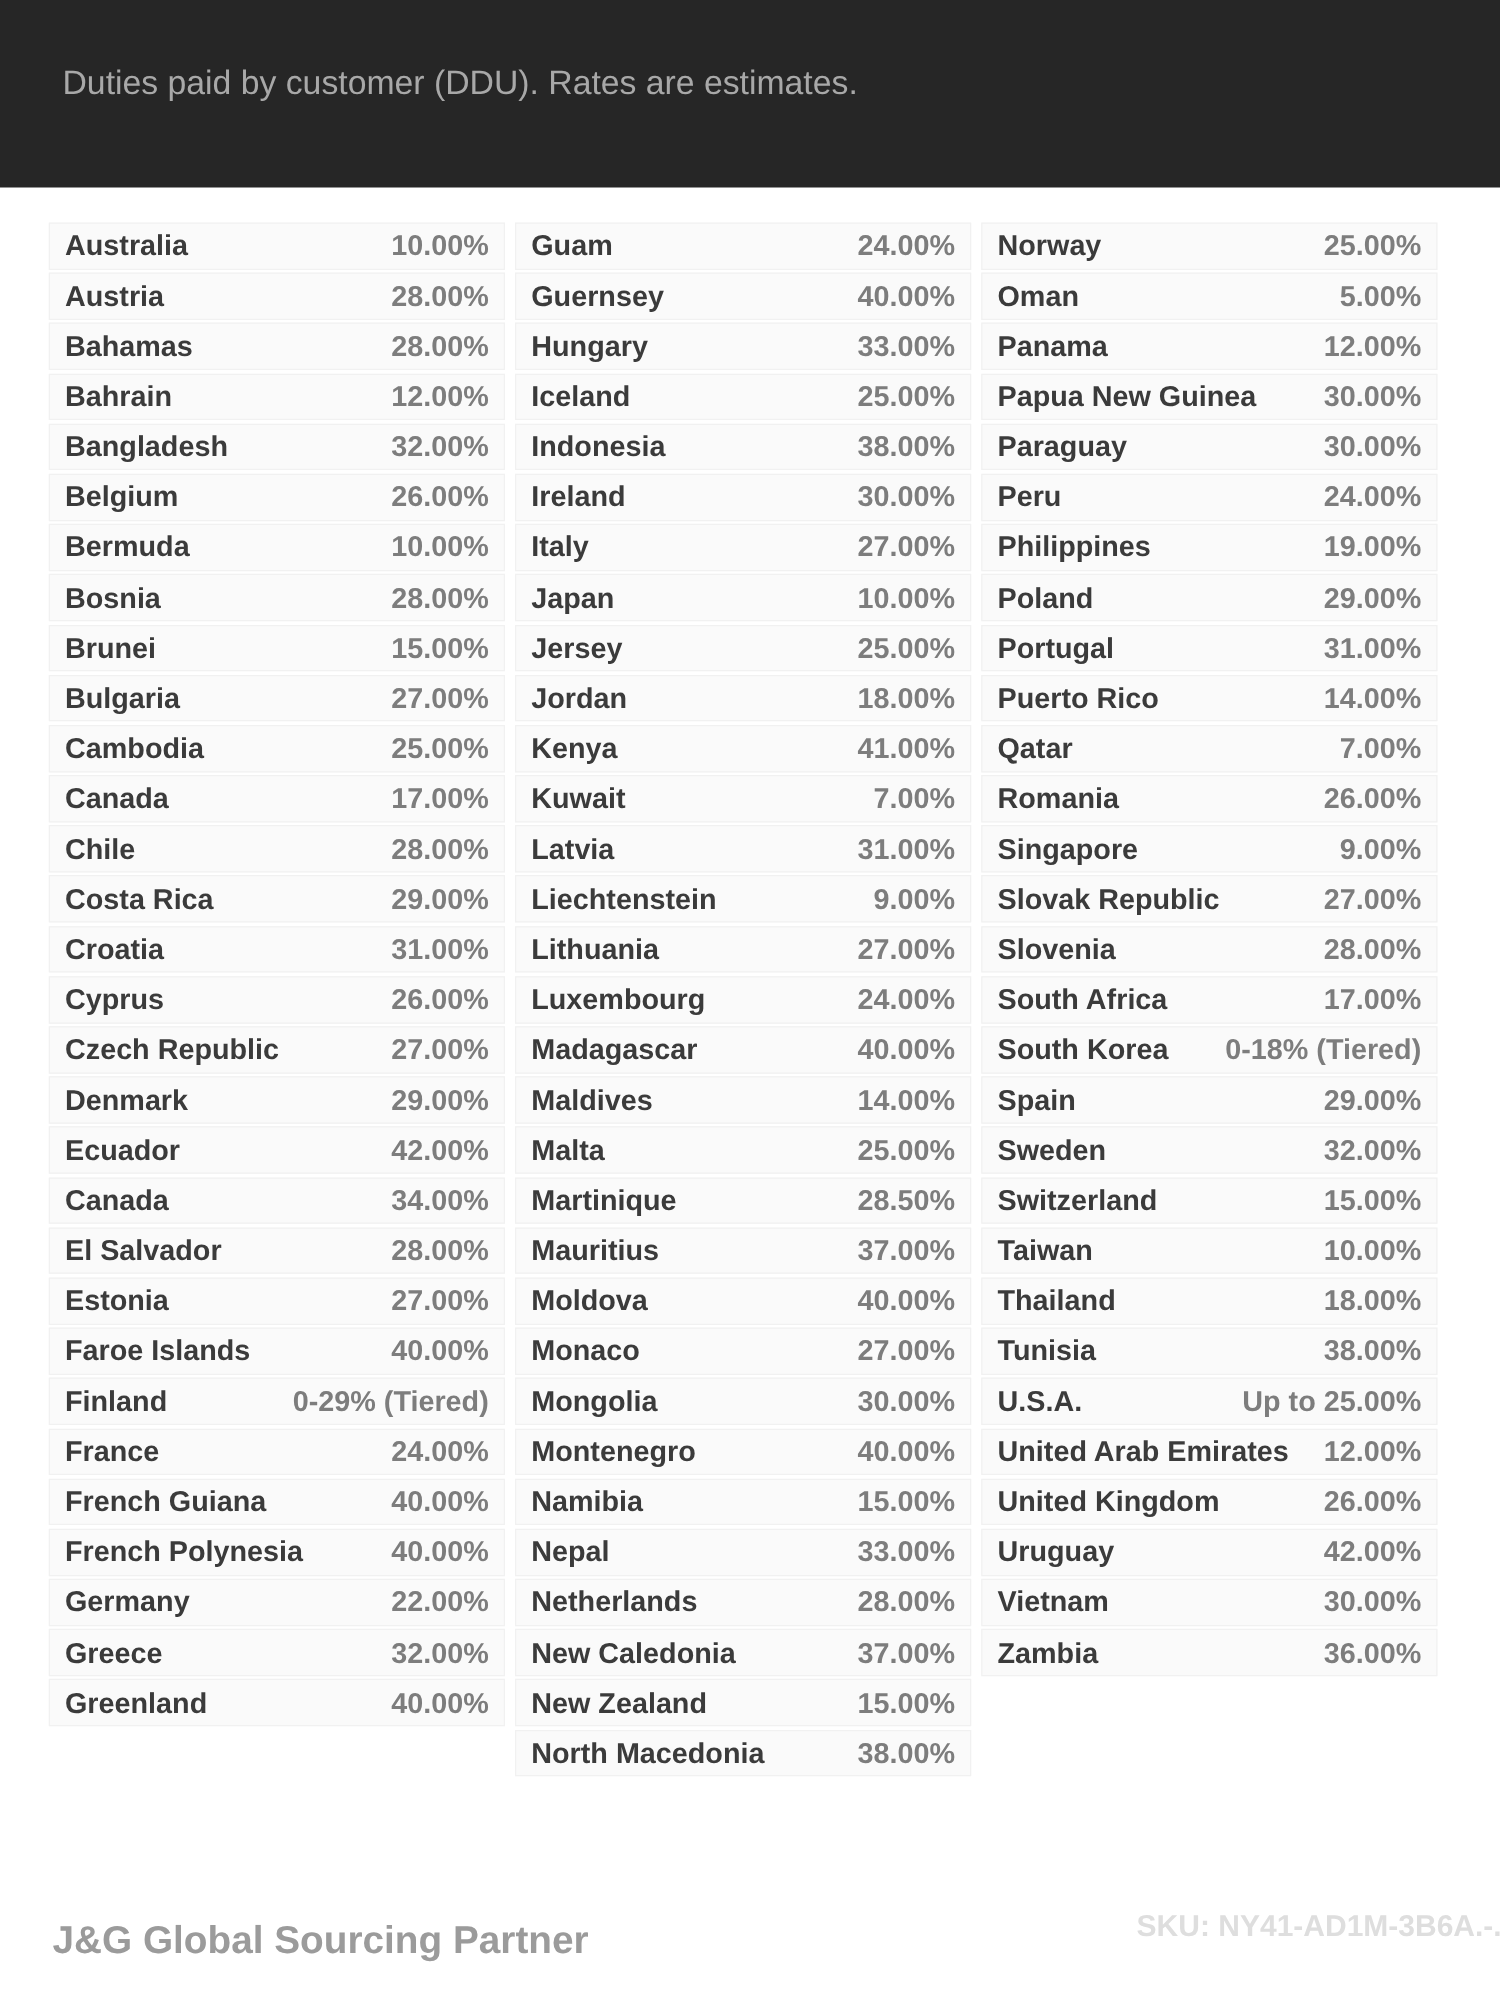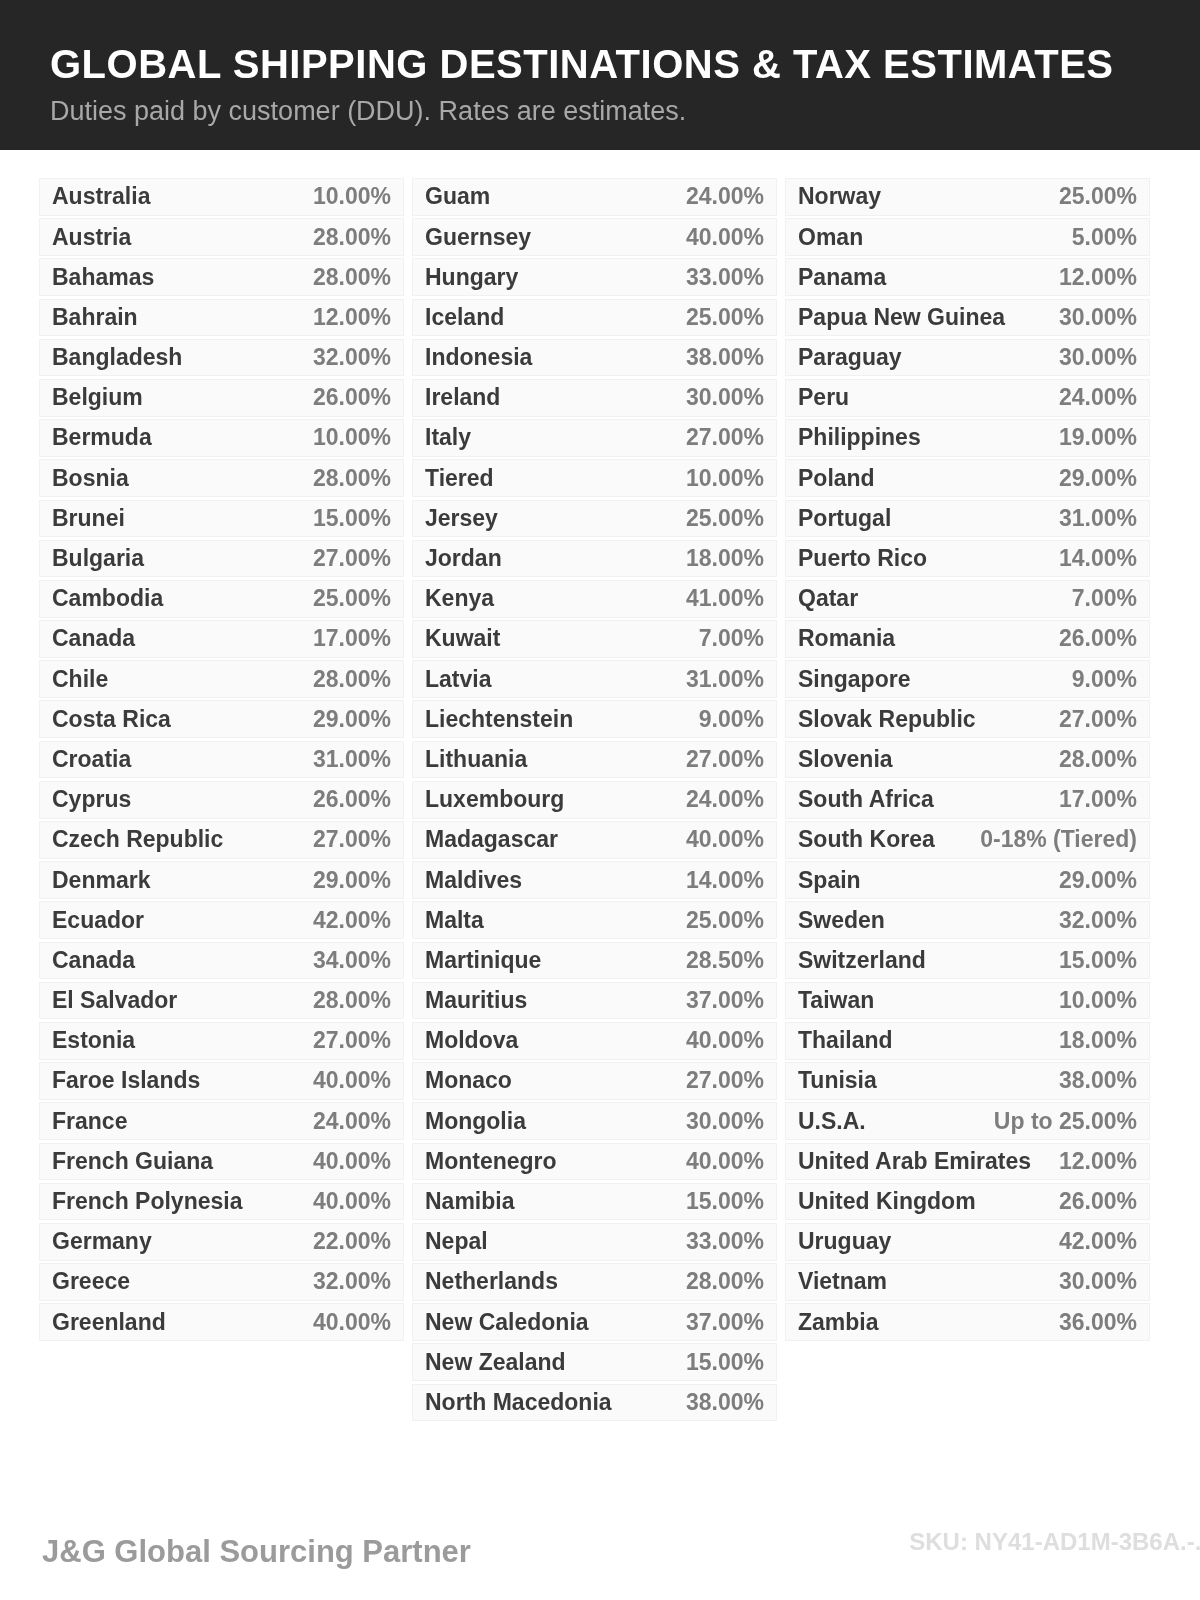--- a/index.html
+++ b/index.html
@@ -83,21 +83,20 @@
     font-size: 24px;
     font-weight: 700;
     color: #dedede;
     white-space: nowrap;
   }
 </style>
 </head>
 <body>
 
 <div class="header">
-  <h1 class="title">GLOBAL SHIPPING DESTINATIONS &amp; TAX ESTIMATES</h1>
   <p class="subtitle">Duties paid by customer (DDU). Rates are estimates.</p>
 </div>
 
 <div class="table">
   <div class="col">
       <div class="row">
         <span class="country">Australia</span>
         <span class="rate">10.00%</span>
       </div>
       <div class="row">
@@ -182,20 +181,24 @@
       </div>
       <div class="row">
         <span class="country">Estonia</span>
         <span class="rate">27.00%</span>
       </div>
       <div class="row">
         <span class="country">Faroe Islands</span>
         <span class="rate">40.00%</span>
       </div>
       <div class="row">
+        <span class="country">Finland</span>
+        <span class="rate">0-29% (Tiered)</span>
+      </div>
+      <div class="row">
         <span class="country">France</span>
         <span class="rate">24.00%</span>
       </div>
       <div class="row">
         <span class="country">French Guiana</span>
         <span class="rate">40.00%</span>
       </div>
       <div class="row">
         <span class="country">French Polynesia</span>
         <span class="rate">40.00%</span>
@@ -236,21 +239,21 @@
       </div>
       <div class="row">
         <span class="country">Ireland</span>
         <span class="rate">30.00%</span>
       </div>
       <div class="row">
         <span class="country">Italy</span>
         <span class="rate">27.00%</span>
       </div>
       <div class="row">
-        <span class="country">Tiered</span>
+        <span class="country">Japan</span>
         <span class="rate">10.00%</span>
       </div>
       <div class="row">
         <span class="country">Jersey</span>
         <span class="rate">25.00%</span>
       </div>
       <div class="row">
         <span class="country">Jordan</span>
         <span class="rate">18.00%</span>
       </div>

